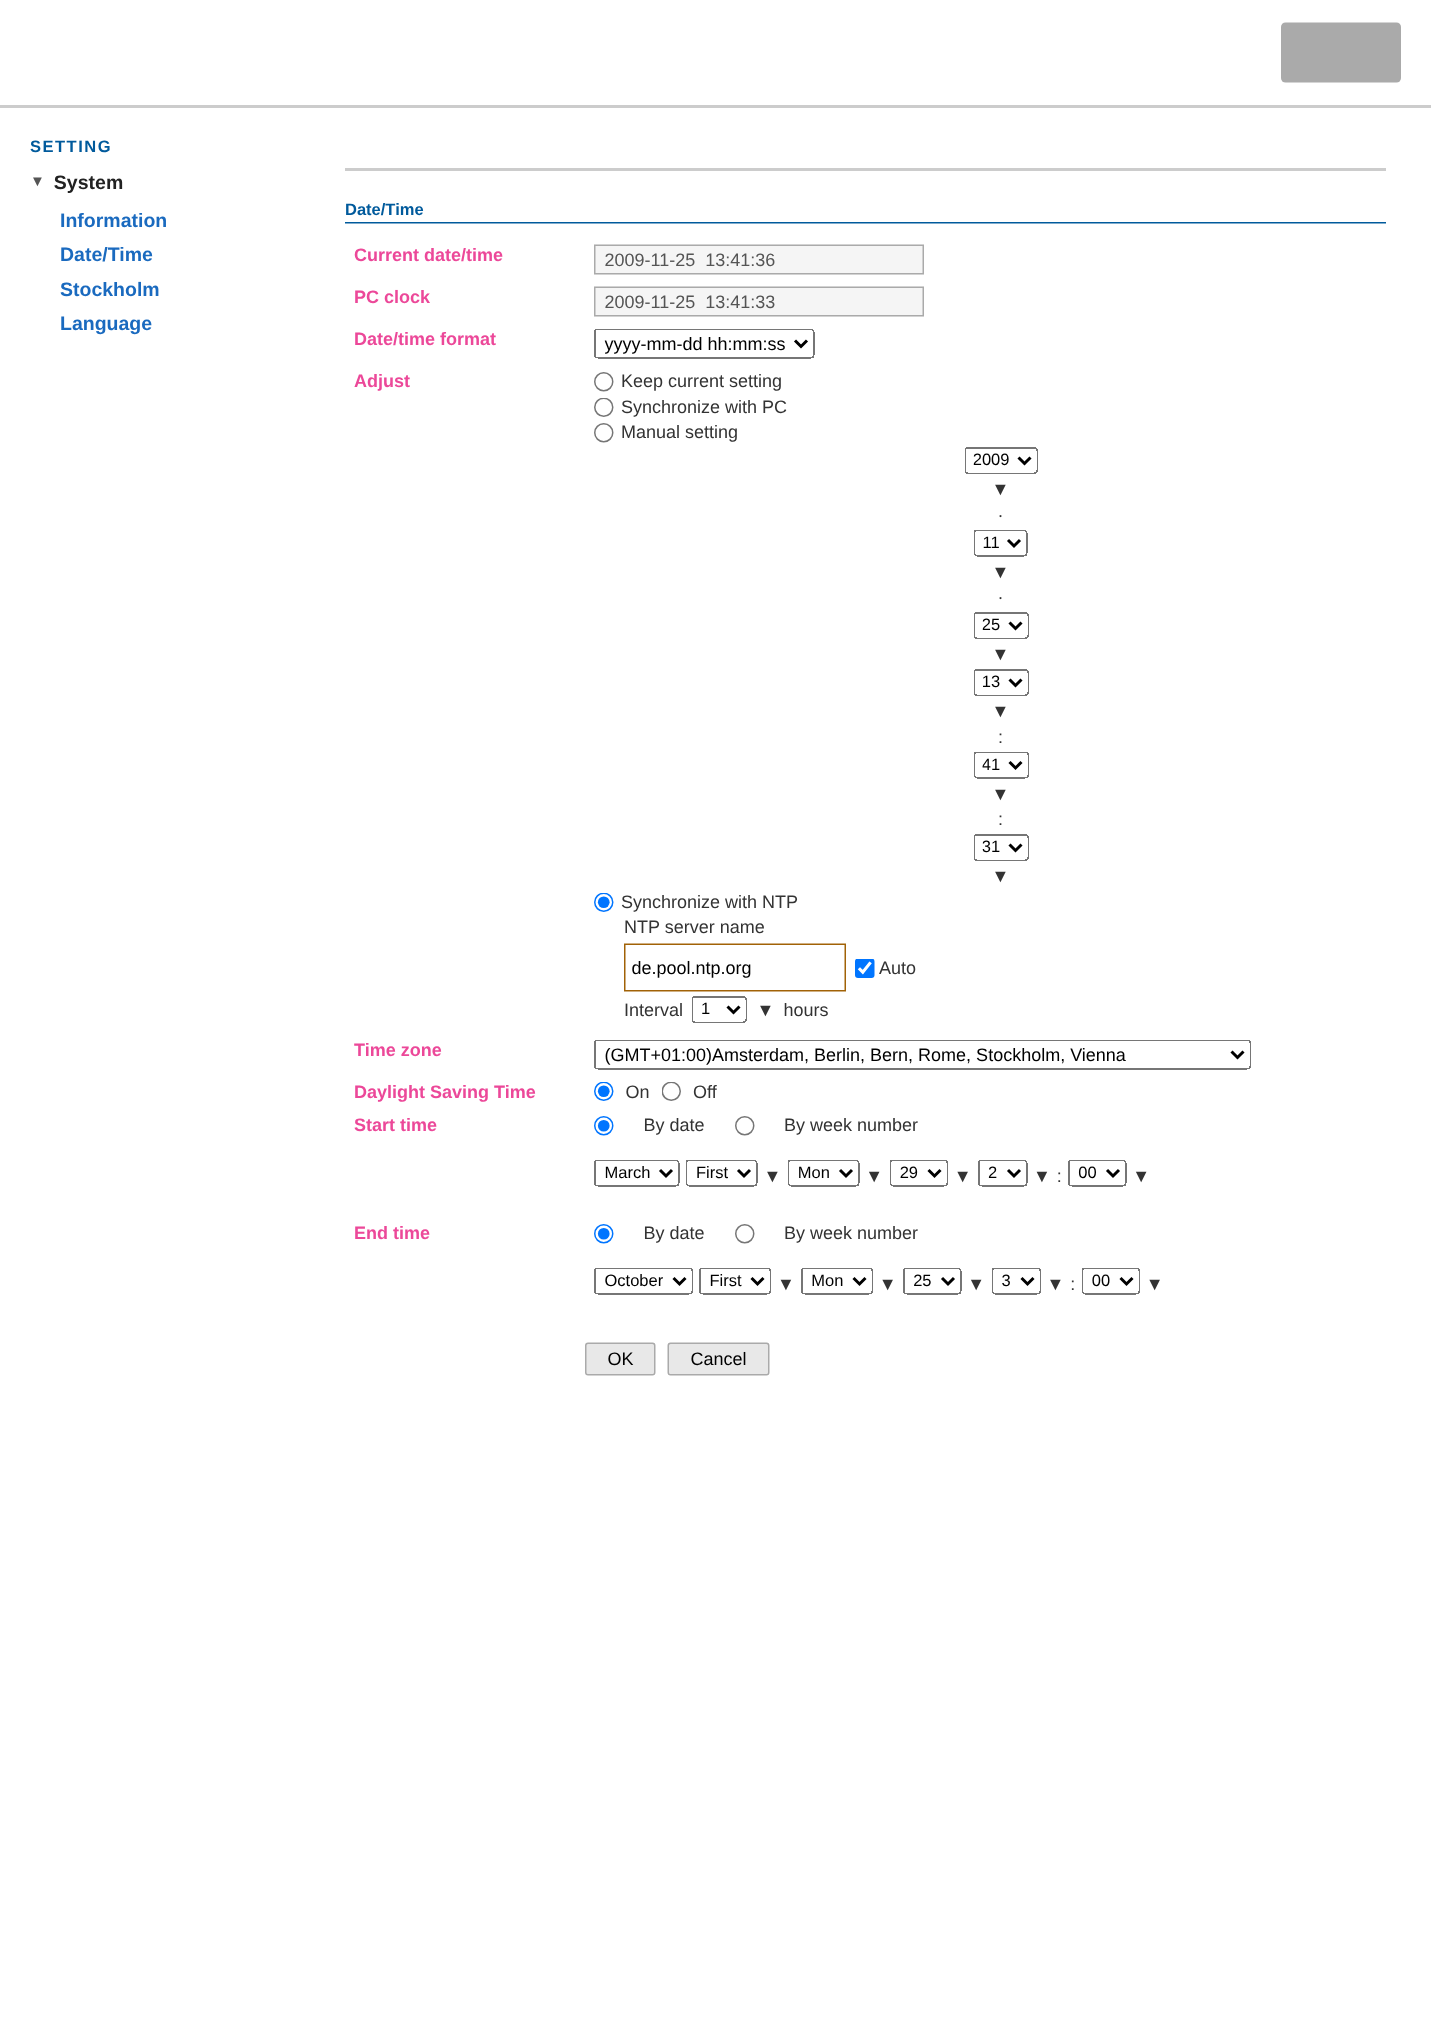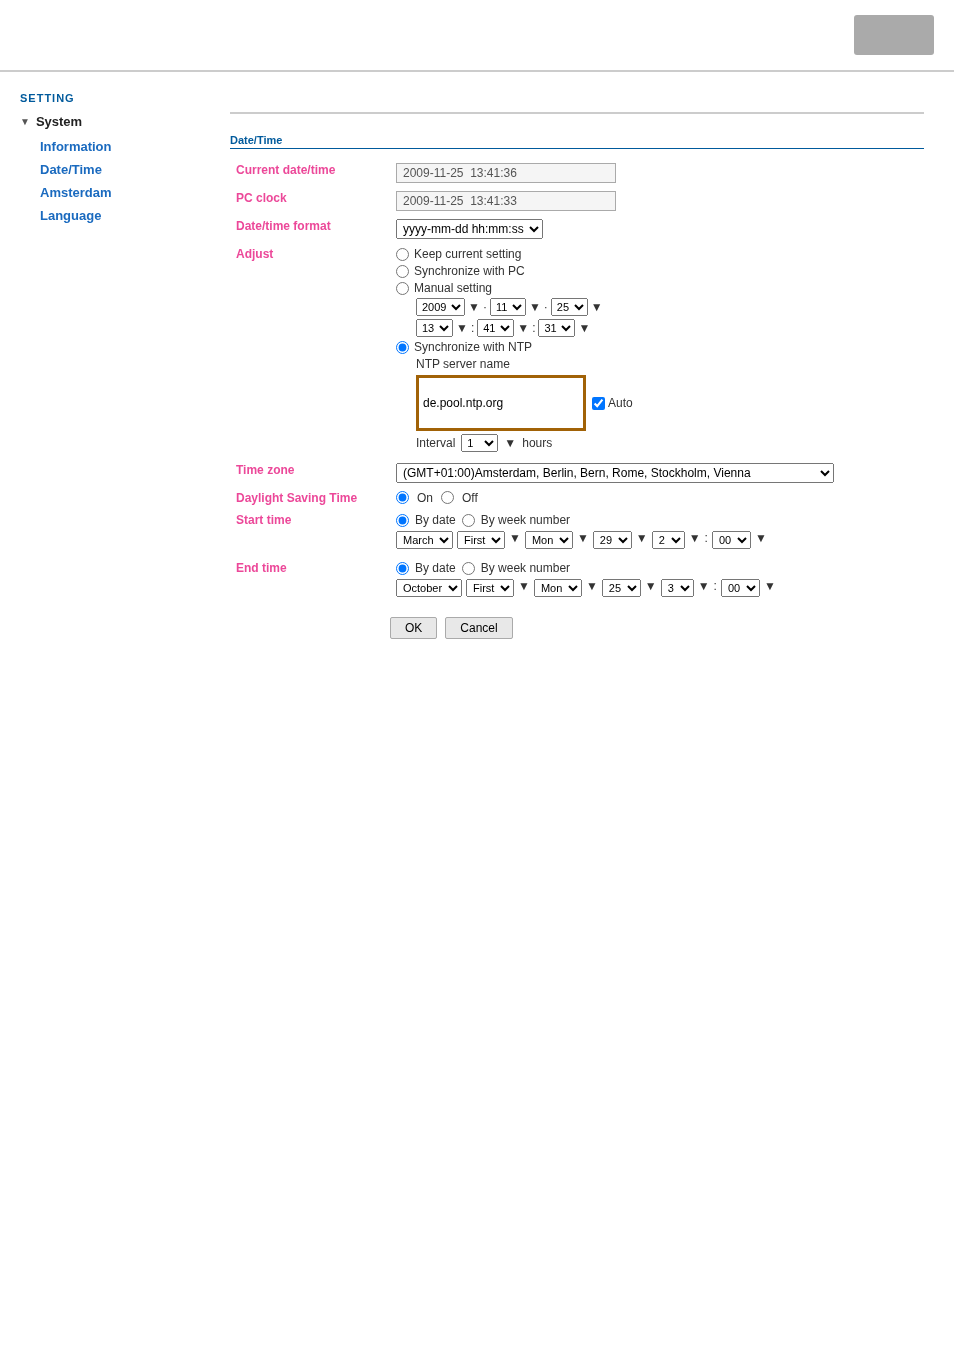--- a/index.html
+++ b/index.html
@@ -136,39 +136,40 @@
     .radio-row label {
       font-size: 12px;
       cursor: pointer;
     }
 
     .manual-row {
       display: flex;
       align-items: center;
       gap: 3px;
       margin: 3px 0 3px 20px;
+      flex-direction: column;
     }
     .manual-row select {
       font-size: 11px;
       padding: 1px;
     }
     .manual-row span {
       font-size: 12px;
     }
 
     .ntp-server-row {
       display: flex;
       align-items: center;
       gap: 6px;
       margin: 4px 0 2px 20px;
     }
     .ntp-input {
-      border: 3px solid #a16207;
-      padding: 18px 4px;
-      width: 170px;
+      border: 1px solid #a16207;
+      padding: 8px 4px;
+      width: 148px;
       font-size: 12px;
     }
     .ntp-checkbox-label {
       display: flex;
       align-items: center;
       gap: 3px;
       font-size: 12px;
       justify-content: center;
     }
     .ntp-interval-row {
@@ -192,29 +193,29 @@
     .dst-row {
       display: flex;
       align-items: flex-start;
       gap: 8px;
     }
     .dst-row label { font-size: 12px; cursor: pointer; }
 
     .by-date-row {
       display: flex;
       align-items: center;
-      gap: 6px;
+      gap: 20px;
     }
     .by-date-row label { font-size: 12px; cursor: pointer; }
 
     .date-time-selects {
       display: flex;
-      align-items: flex-start;
+      align-items: flex-end;
       gap: 4px;
-      margin: 4px 0;
+      margin: 16px 0;
       flex-wrap: nowrap;
     }
     .date-time-selects select {
       font-size: 11px;
       padding: 1px 2px;
     }
     .date-time-selects .sep { font-size: 12px; }
 
     .btn-row {
       display: flex;
@@ -260,21 +261,21 @@
       <span>System</span>
     </div>
 
     <div class="sidebar-nav-item">
       <span>Information</span>
     </div>
     <div class="sidebar-nav-item">
       <span>Date/Time</span>
     </div>
     <div class="sidebar-nav-item">
-      <span>Amsterdam</span>
+      <span>Stockholm</span>
     </div>
     <div class="sidebar-nav-item">
       <span>Language</span>
     </div>
   </div>
 
   <div class="content-area">
 
     <div class="section-spacer"></div>
     <div class="h-divider"></div>

